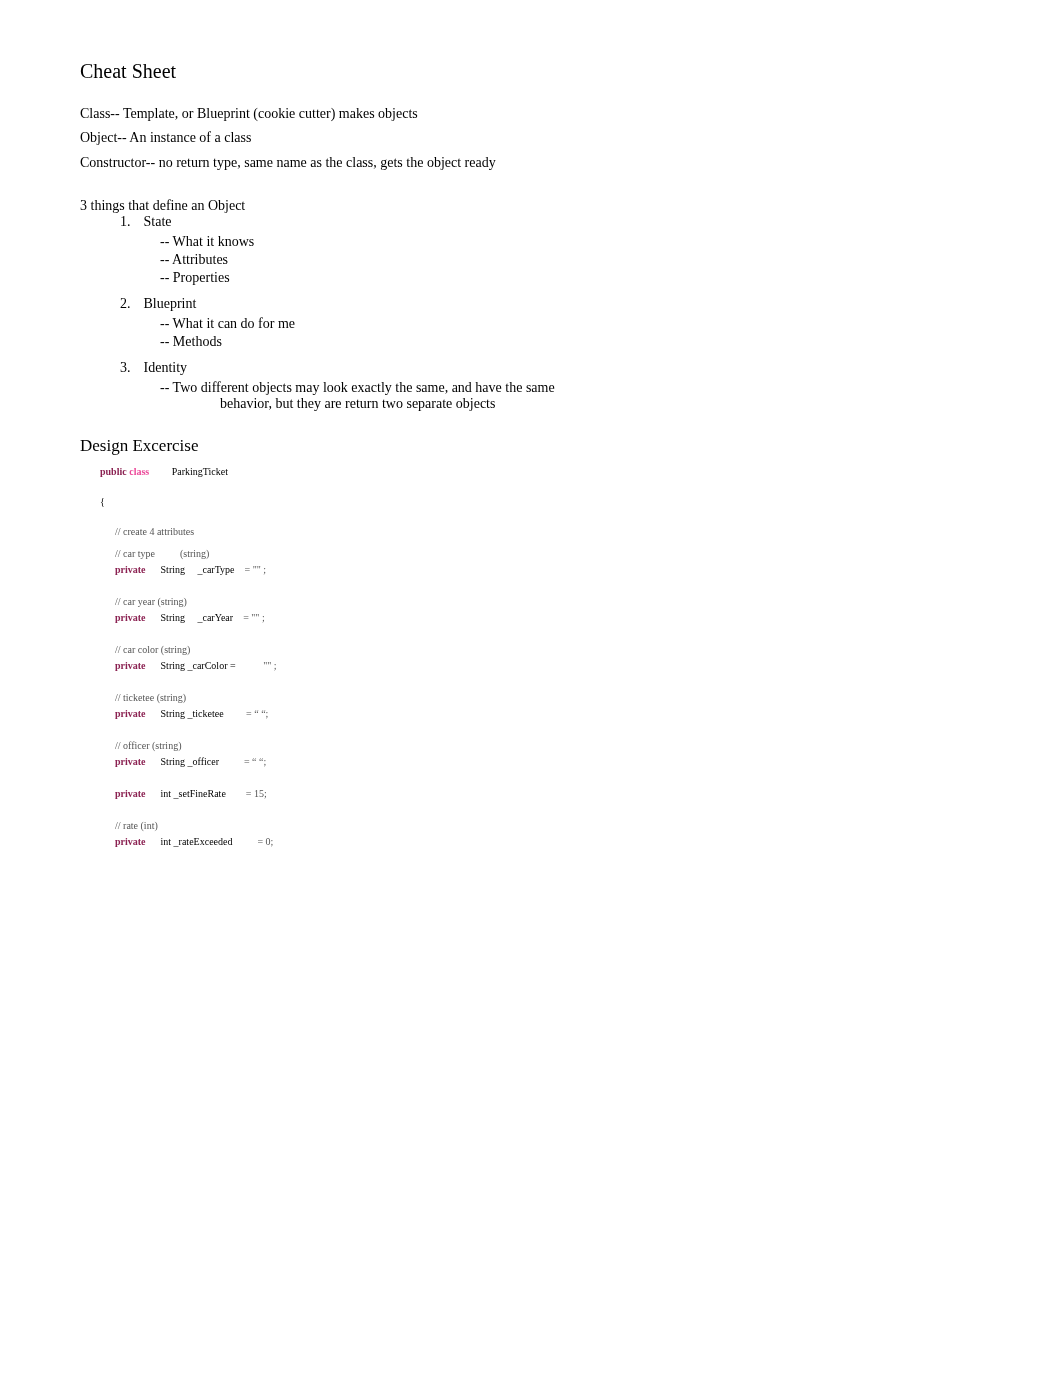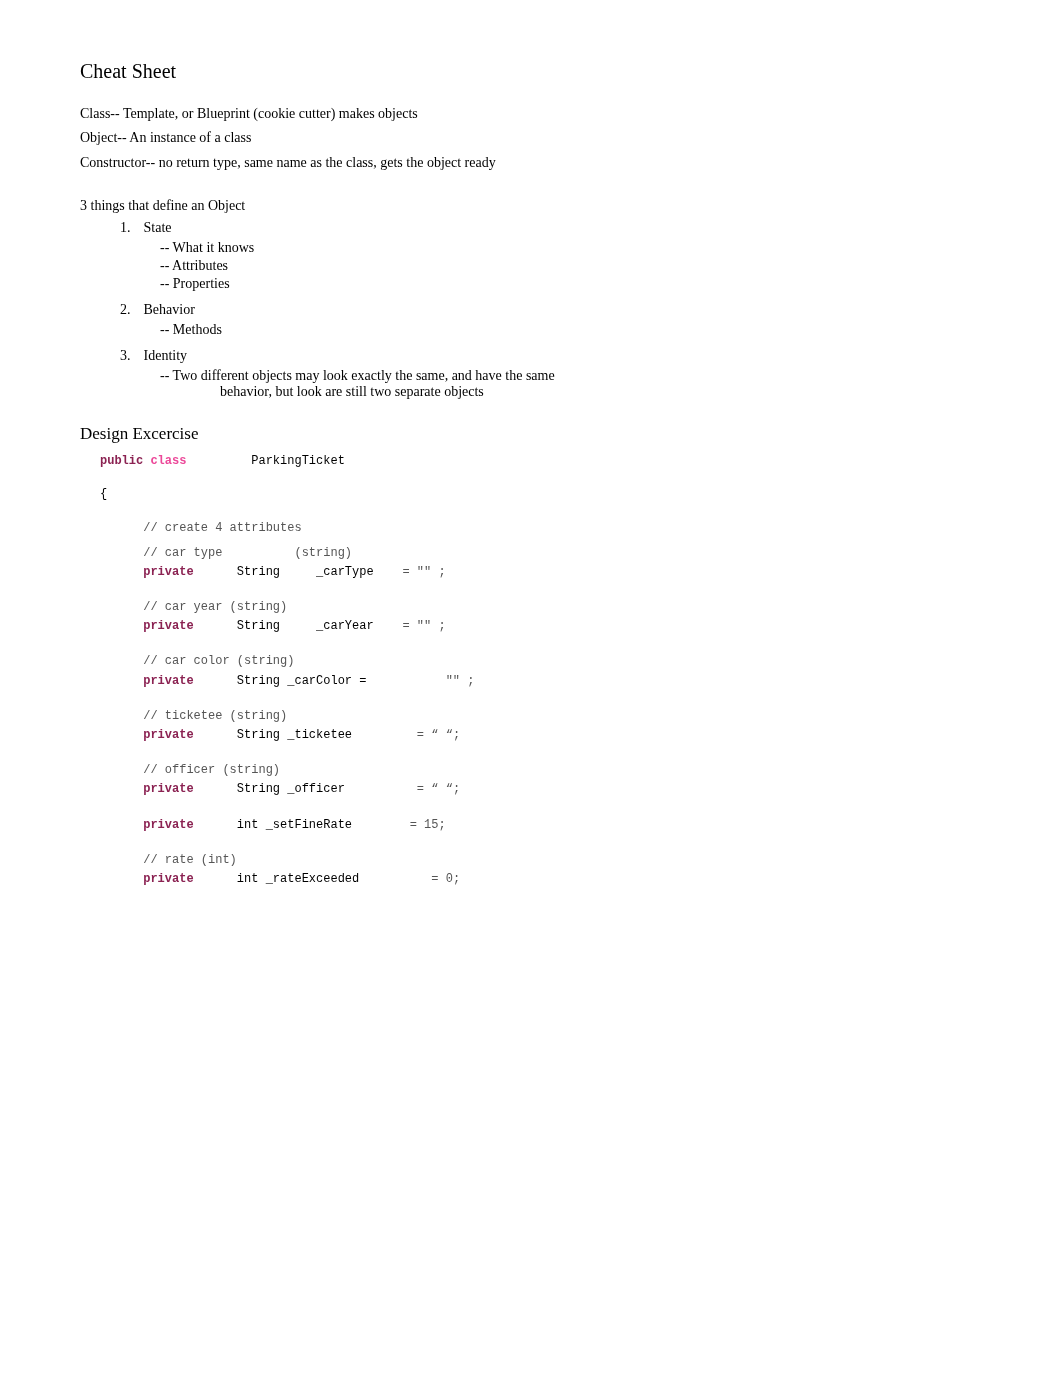--- a/index.html
+++ b/index.html
@@ -30,21 +30,20 @@
 
     .intro-section p {
       margin-bottom: 2px;
     }
 
     .three-things {
       margin-bottom: 24px;
     }
 
     .three-things > p {
-      margin-bottom: 6px;
     }
 
     .numbered-list {
       list-style: none;
       padding-left: 40px;
     }
 
     .numbered-list > li {
       margin-bottom: 10px;
     }
@@ -71,22 +70,22 @@
     .design-section {
       margin-bottom: 10px;
     }
 
     .design-title {
       font-size: 17px;
       margin-bottom: 8px;
     }
 
     .code-block {
-      font-family: Liberation Mono, monospace;
-      font-size: 12px;
+      font-family: Liberation Serif, serif;
+      font-size: 10px;
       line-height: 1.6;
       padding-left: 20px;
     }
 
     .code-line {
       display: flex;
       align-items: baseline;
       margin-bottom: 0px;
       white-space: pre;
     }
@@ -157,32 +156,33 @@
       <span class="num">1.</span>
       <span>State</span>
       <ul class="sub-list">
         <li>What it knows</li>
         <li>Attributes</li>
         <li>Properties</li>
       </ul>
     </li>
     <li>
       <span class="num">2.</span>
-      <span>Behavior</span>
+      <span>Blueprint</span>
       <ul class="sub-list">
+        <li>What it can do for me</li>
         <li>Methods</li>
       </ul>
     </li>
     <li>
       <span class="num">3.</span>
       <span>Identity</span>
       <ul class="sub-list">
         <li>
           <span class="identity-text">Two different objects may look exactly the same, and have the same</span>
-          <span class="identity-sub">behavior, but look are still two separate objects</span>
+          <span class="identity-sub">behavior, but they are return two separate objects</span>
         </li>
       </ul>
     </li>
   </ul>
 </div>
 
 <div class="design-section">
   <p class="design-title">Design Excercise</p>
 
   <div class="code-block">

